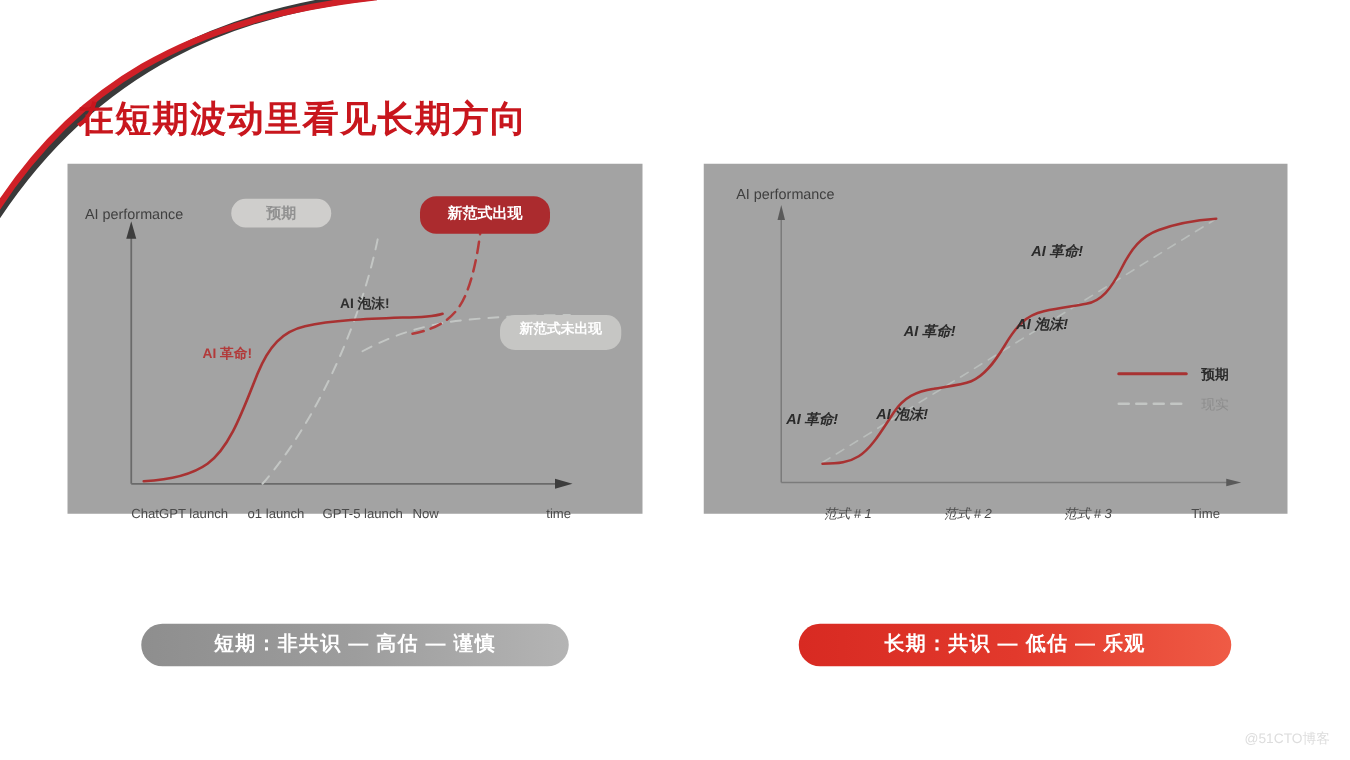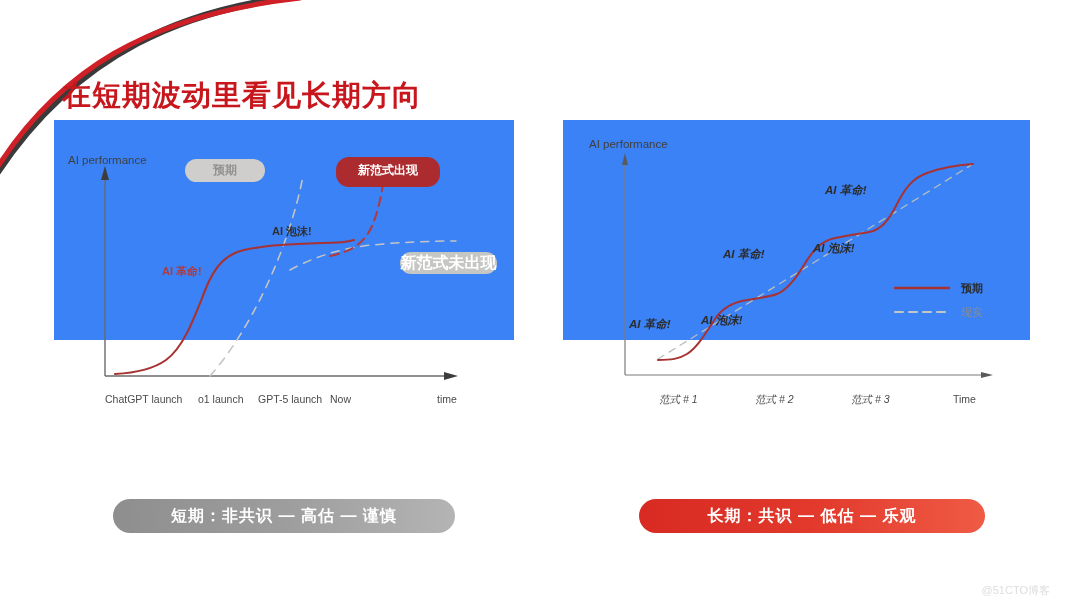--- a/index.html
+++ b/index.html
@@ -37,23 +37,23 @@
     font-weight: bold;
     letter-spacing: 1px;
     color: #c8161d;
     white-space: nowrap;
     margin-top: 35px;
   }
 
   
   .panel {
     position: absolute;
-    background: #3b82f6;
-    top: 120px;
-    height: 220px;
+    background: #a3a3a3;
+    top: 131px;
+    height: 280px;
   }
   #panel-left  { left: 54px;  width: 460px; }
   #panel-right { left: 563px; width: 467px; }
   .panel svg { position: absolute; left: 0; top: 0; }
 
   
   .axis-title {
     font-family: "Liberation Sans", "DejaVu Sans", sans-serif;
     font-size: 11.5px;
     fill: #3f3f3f;
@@ -125,25 +125,25 @@
     height: 30px;
     line-height: 26px;
     background: #ab2b2e;
     color: #ffffff;
     border-radius: 13px;
   }
   #badge-no-paradigm {
     left: 400px;
     top: 252px;
     width: 97px;
-    height: 22px;
+    height: 28px;
     line-height: 22px;
     background: #c6c6c4;
     color: #ffffff;
-    font-size: 16px;
+    font-size: 11px;
   }
 
   
   .pill {
     position: absolute;
     height: 34px;
     line-height: 34px;
     border-radius: 17px;
     text-align: center;
     font-size: 16px;
@@ -161,21 +161,21 @@
   #pill-long {
     left: 639px;
     top: 499px;
     width: 346px;
     background: linear-gradient(90deg, #d82a22 0%, #e2392c 50%, #ef5b45 100%);
   }
 
   
   #watermark {
     position: absolute;
-    right: 30px;
+    right: 16px;
     bottom: 10px;
     font-size: 11px;
     color: #dddddd;
     white-space: nowrap;
     margin-left: 48px;
   }
 </style>
 </head>
 <body>
 

